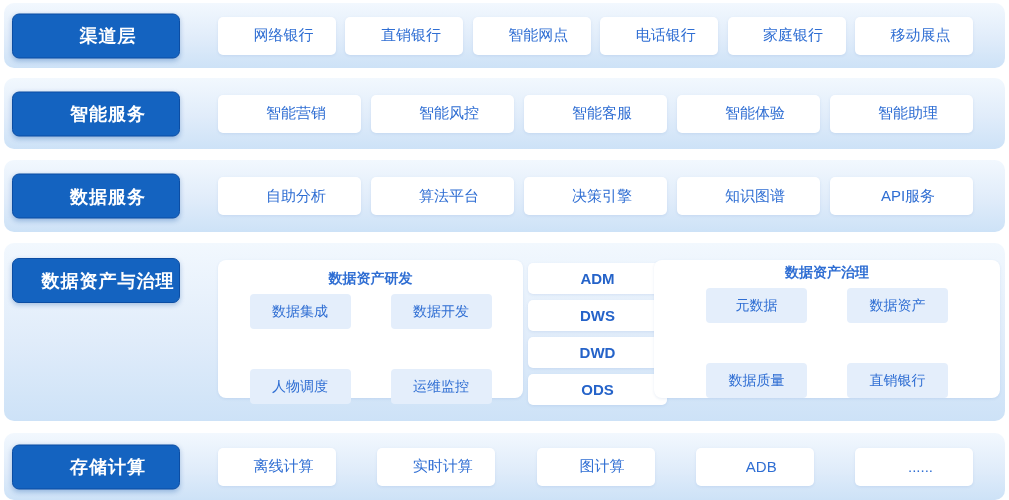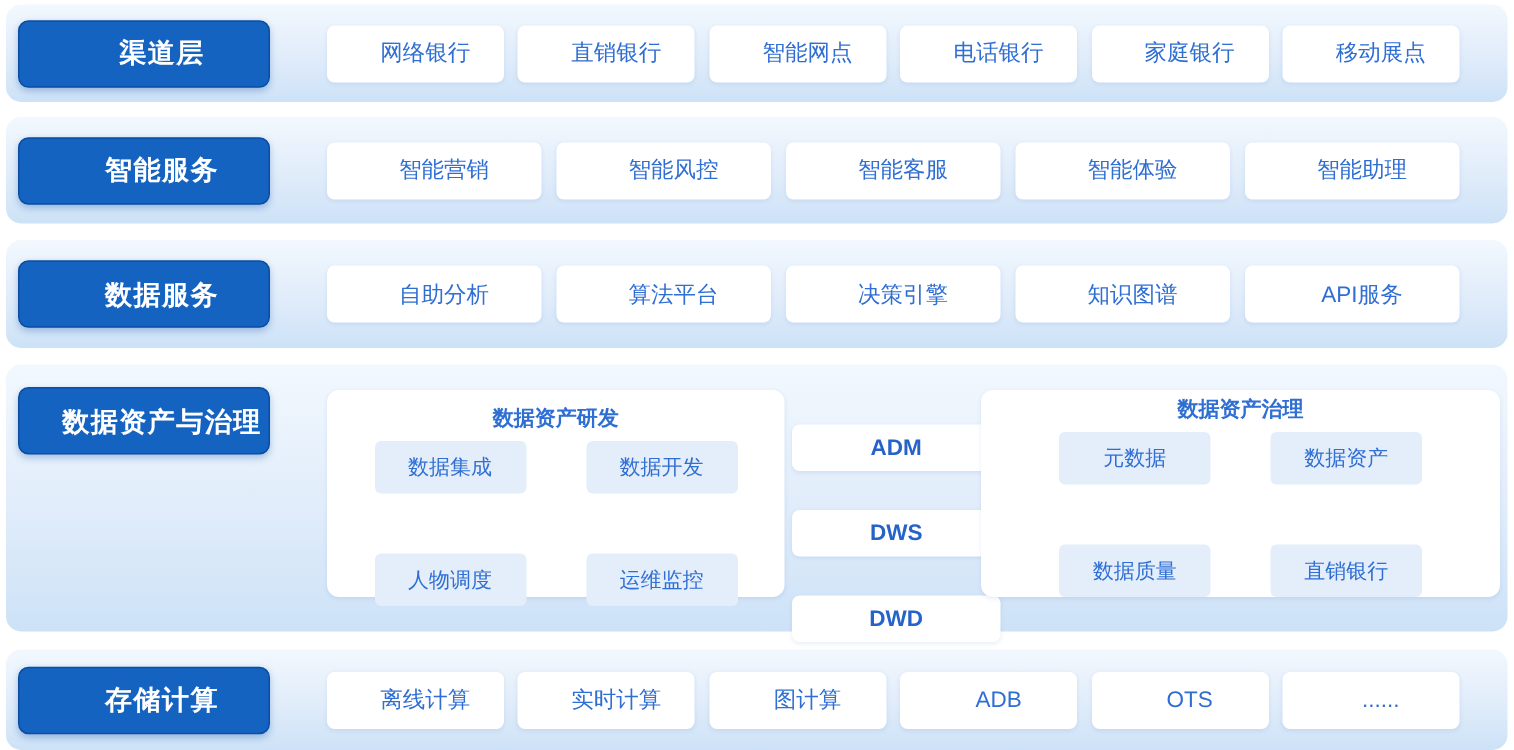--- a/index.html
+++ b/index.html
@@ -125,21 +125,20 @@
     height: 31px;
     background: #ffffff;
     border-radius: 5px;
     color: #2563c9;
     font-size: 15px;
     font-weight: 600;
     display: flex;
     align-items: center;
     justify-content: center;
     box-shadow: 0 1px 3px rgba(40, 90, 170, 0.10);
-    margin-top: 20px;
   }
 </style>
 </head>
 <body>
 
 <div class="band band-1">
   <div class="band-label">渠道层</div>
   <div class="items items-6">
     <div class="item">网络银行</div>
     <div class="item">直销银行</div>
@@ -203,16 +202,15 @@
   </div>
 </div>
 
 <div class="band band-5">
   <div class="band-label">存储计算</div>
   <div class="items items-6">
     <div class="item">离线计算</div>
     <div class="item">实时计算</div>
     <div class="item">图计算</div>
     <div class="item">ADB</div>
-    <div class="item">OTS</div>
     <div class="item">......</div>
   </div>
 </div>
 
 </body></html>

